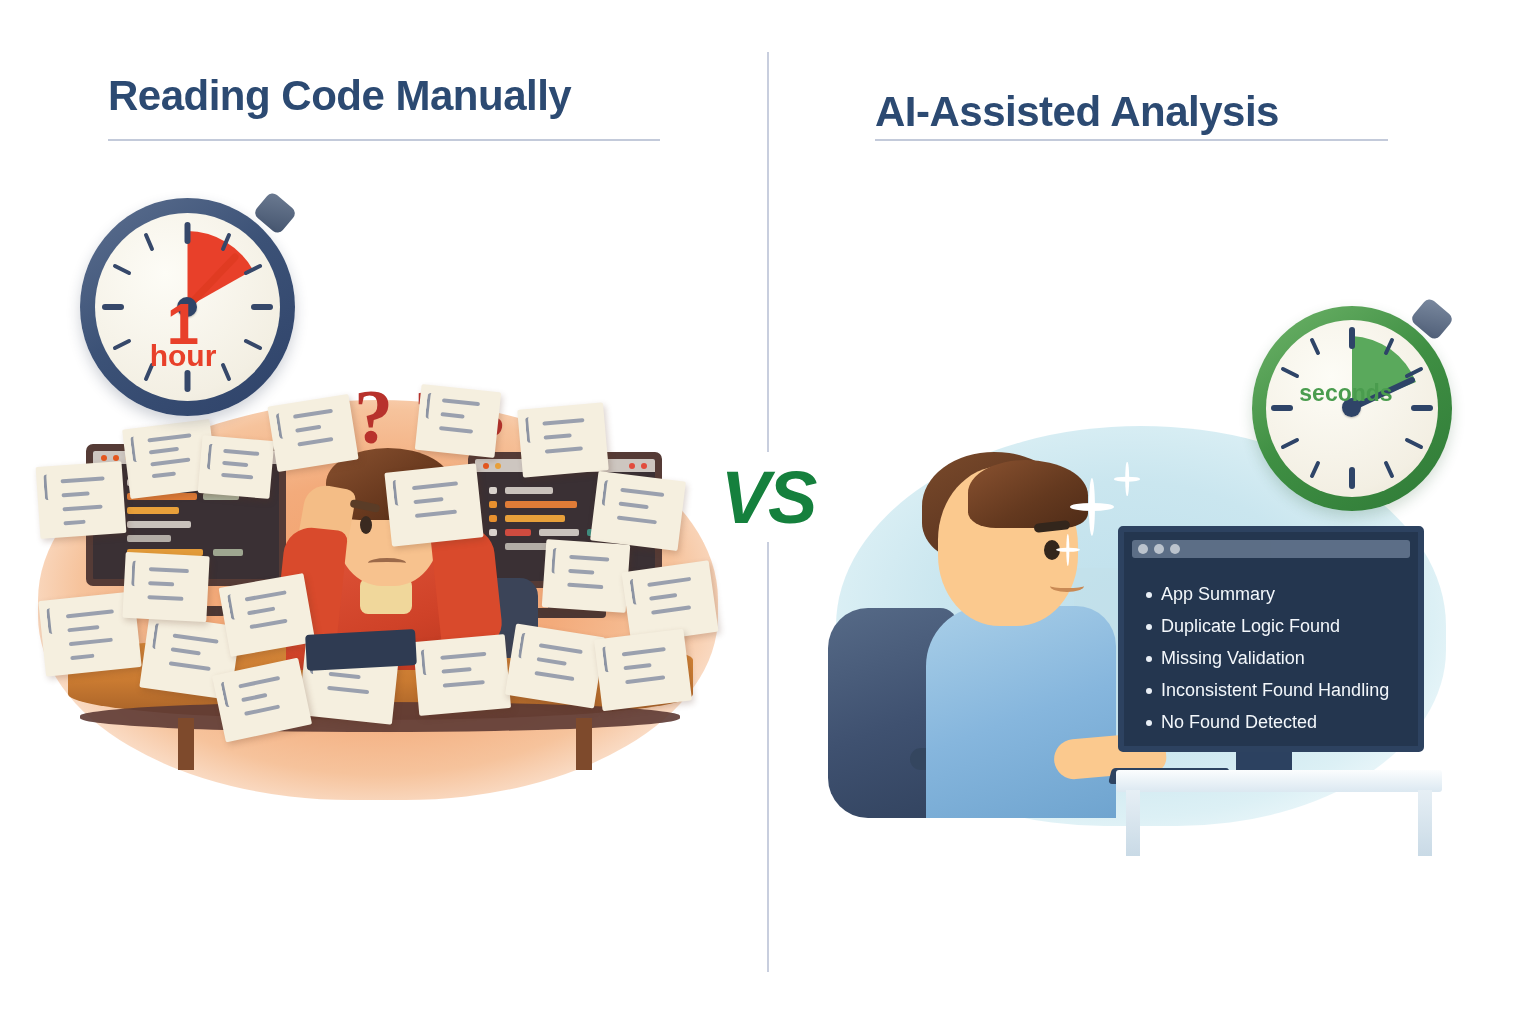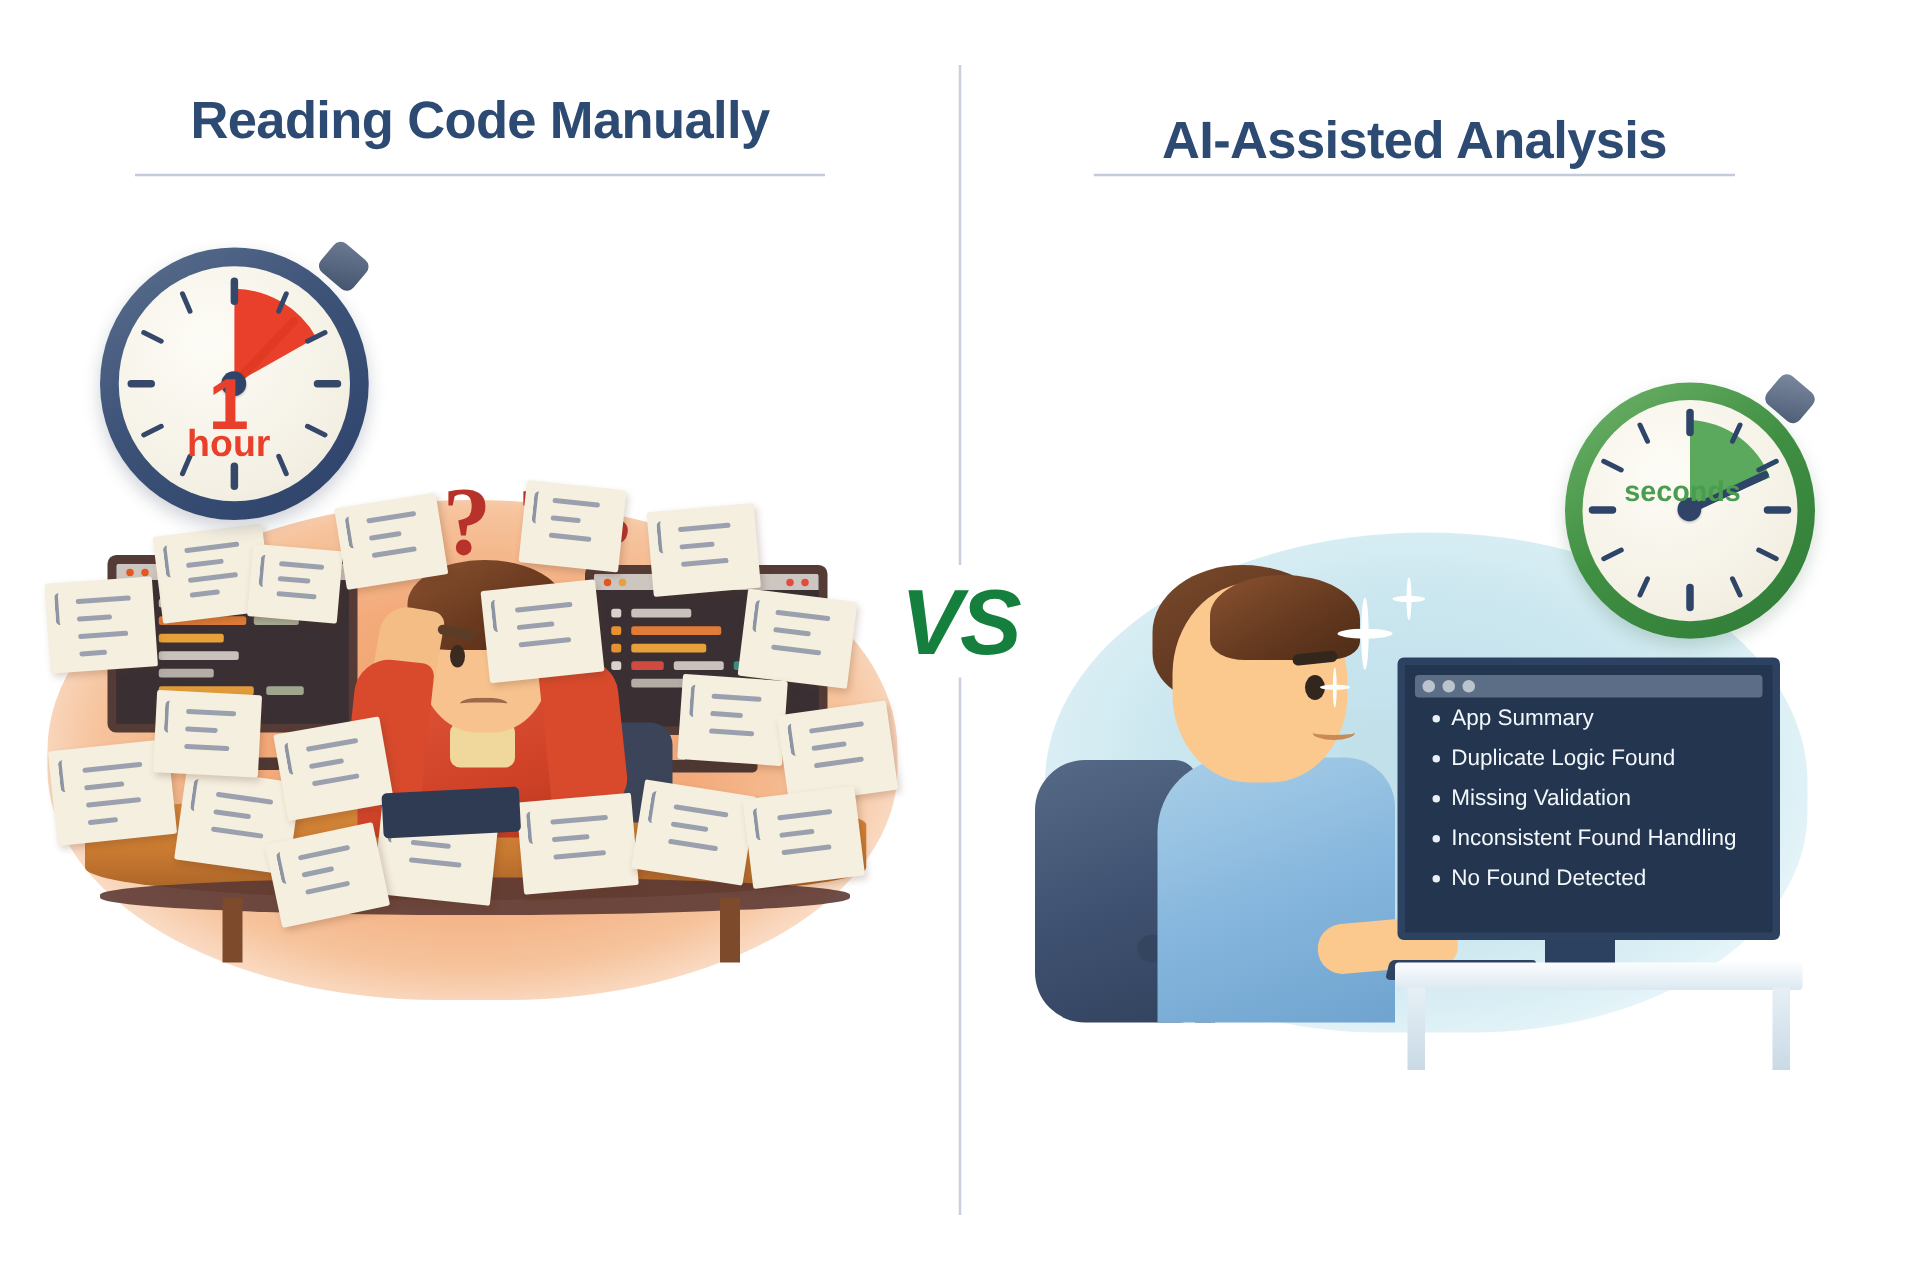--- a/index.html
+++ b/index.html
@@ -22,21 +22,21 @@
     background:#ffffff; z-index:20;
   }
   .vs-badge span {
     font-size:74px; font-weight:bold; font-style:italic;
     color:#15803d; letter-spacing:-2px;
     font-family:"Liberation Sans", sans-serif;
   }
 
   
   .panel-title {
-    position:absolute; text-align:center;
+    position:absolute; text-align:left;
     font-size:42px; font-weight:bold; color:#2c4a72;
     letter-spacing:-0.5px; white-space:nowrap;
   }
   #title-left  { left:108px; top:72px; width:552px; }
   #title-right { left:875px; top:72px; width:513px;margin-top:16px; }
   .title-rule { position:absolute; height:2px; background:#c3cada; }
   #rule-left  { left:108px; top:139px; width:552px; }
   #rule-right { left:875px; top:139px; width:513px; }
 
   
@@ -186,21 +186,21 @@
   }
   .mon-r-bar {
     position:absolute; left:8px; top:8px; right:8px; height:18px;
     background:#6f8199; border-radius:3px; opacity:.75;
   }
   .mon-r-dot {
     position:absolute; top:4px; width:10px; height:10px; border-radius:50%;
     background:#eef3f7;
   }
   .mon-r-list {
-    position:absolute; left:22px; top:32px; right:10px;
+    position:absolute; left:22px; top:52px; right:10px;
   }
   .mon-r-item {
     display:flex; align-items:center; gap:9px;
     color:#f3f7fb; font-size:18px; margin-bottom:11px;
     font-family:"Liberation Sans", sans-serif; white-space:nowrap;
   }
   .mon-r-item b { width:6px; height:6px; border-radius:50%; background:#e9eff6; flex:0 0 auto; }
   .mon-r-stand { position:absolute; left:418px; top:334px; width:56px; height:26px; background:#2c4160; }
   .mon-r-base  { position:absolute; left:378px; top:358px; width:140px; height:12px; background:#273954; border-radius:3px; }
   .keyboard    { position:absolute; left:292px; top:350px; width:118px; height:16px;

